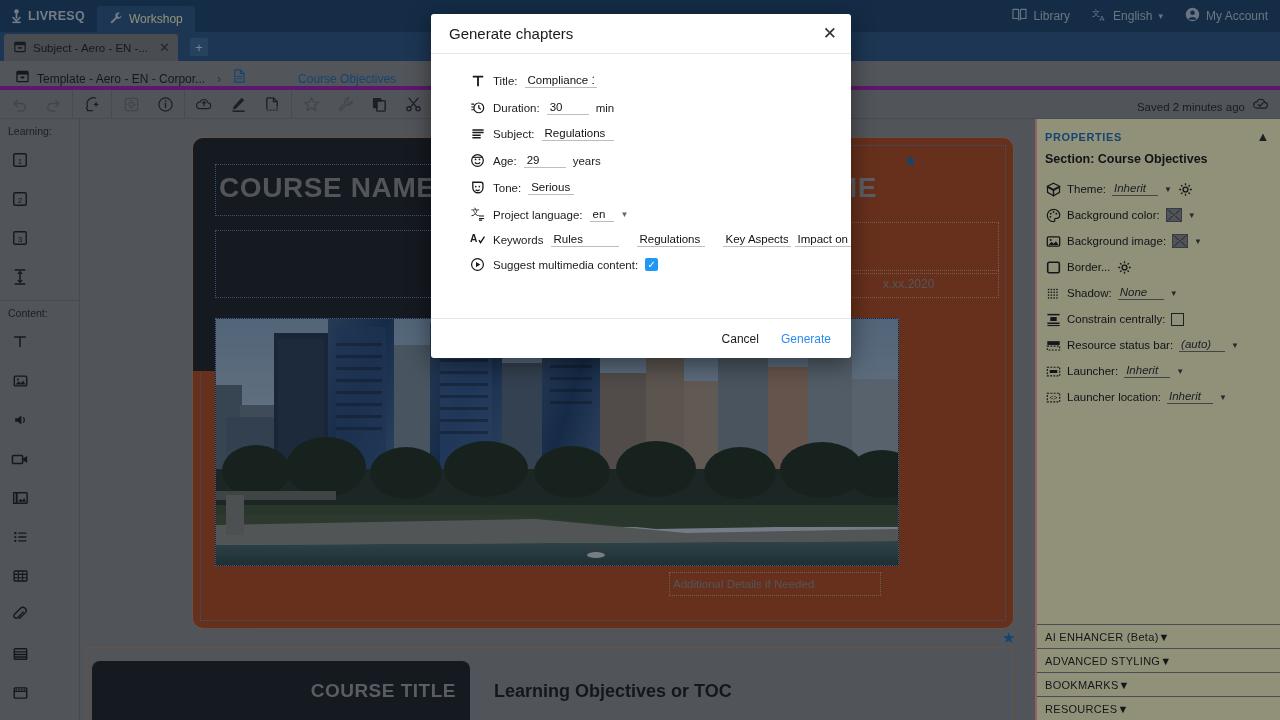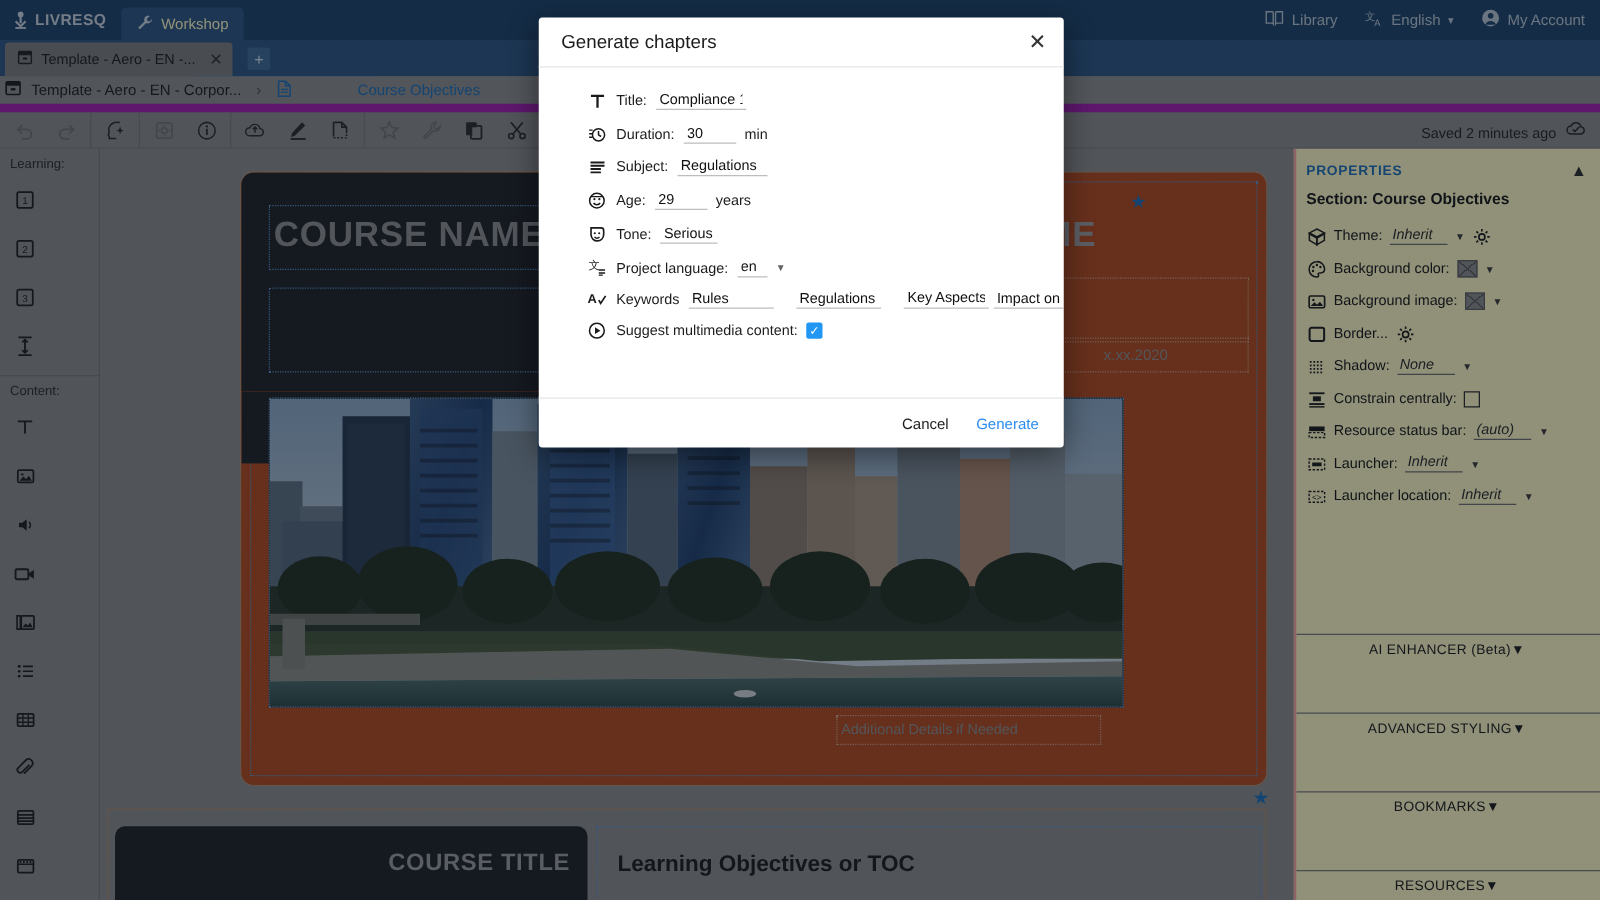--- a/index.html
+++ b/index.html
@@ -42,22 +42,22 @@
   .doctab .x{ font-size:13px; color:#333; margin-left:4px; }
   .newtab{
     width:18px; height:18px; margin-left:12px; margin-bottom:5px;
     background:#3c6a95; color:#cfe0ef; display:flex; align-items:center; justify-content:center;
     font-size:13px; border-radius:2px;
   }
 
   
   .breadcrumb{
     position:absolute; top:61px; left:0; width:1280px; height:29px;
-    background:#8d8d8d; border-bottom:7px solid #a21caf;
-    display:flex; align-items:center; gap:8px; padding-left:4px;
+    background:#8d8d8d; border-bottom:4px solid #a21caf;
+    display:flex; align-items:flex-end; gap:8px; padding-left:16px;
     font-size:12px; color:#1c1c1c;
   }
   .bc-sep{ color:#4a4a4a; font-size:12px; margin:0 4px; }
   .bc-link{ color:#1d6fb8;margin-left:44px; }
   .bc-blue-underline{
     position:absolute; top:61px; left:156px; width:145px; height:2px; background:#1d6fb8;
   }
 
   
   .toolbar{
@@ -159,23 +159,23 @@
   .prop-row{ display:flex; align-items:center; gap:6px; padding:5px 8px; font-size:11.5px; color:#141414;}
   .prop-ico{ width:16px; height:16px; display:flex; align-items:center; justify-content:center; color:#1a1a1a; flex:0 0 16px;}
   .uline{ border-bottom:1px solid #6e6e6e; padding:0 6px 1px 2px; font-style:italic; color:#2a2a2a; min-width:46px; display:inline-block;}
   .caret{ font-size:8px; color:#3a3a3a; }
   .swatch{ width:16px; height:14px; border:1px solid #5d5d5d; position:relative; background:#8a8a8a;}
   .swatch:before,.swatch:after{ content:""; position:absolute; left:0; top:0; width:100%; height:100%;
     background:linear-gradient(to bottom right, transparent 47%, #5d5d5d 47%, #5d5d5d 53%, transparent 53%);}
   .swatch:after{ background:linear-gradient(to bottom left, transparent 47%, #5d5d5d 47%, #5d5d5d 53%, transparent 53%);}
   .cbox{ width:13px; height:13px; border:1.5px solid #2a2a2a; background:transparent;}
   .accordion{
-    display:flex; align-items:center; justify-content:center;
+    display:flex; align-items:center; justify-content:flex-start;
     height:24px; padding:0 10px 0 8px; border-top:1px solid #7a7a7a;
-    font-size:11px; color:#1a1a1a; letter-spacing:.3px;margin-top:39px;
+    font-size:11px; color:#1a1a1a; letter-spacing:.3px;
   }
 
   
   .scrim{ position:absolute; inset:0; background:rgba(10,18,28,.45); }
   .modal{
     position:absolute; left:431px; top:14px; width:420px; height:344px;
     background:#fff; border-radius:3px; box-shadow:0 6px 24px rgba(0,0,0,.45);
     display:flex; flex-direction:column;
   }
   .modal-head{
@@ -278,21 +278,21 @@
 
 <div class="tabstrip">
   <div class="doctab">
     <span>
       <svg width="12" height="12" viewBox="0 0 14 14">
           <rect x="1" y="1.5" width="12" height="11" rx="1" fill="none" stroke="#222" stroke-width="1.4"></rect>
           <rect x="1" y="1.5" width="12" height="3.4" fill="#222"></rect>
           <rect x="5" y="7" width="4" height="2" fill="#222"></rect>
         </svg>
     </span>
-    <span>Template - Aero - EN -...</span>
+    <span>Subject - Aero - EN -...</span>
     <span class="x">✕</span>
   </div>
   <div class="newtab">+</div>
 </div>
 
 <div class="bc-blue-underline"></div>
 <div class="breadcrumb">
   <span>
     <svg width="13" height="13" viewBox="0 0 14 14">
         <rect x="1" y="1.5" width="12" height="11" rx="1" fill="none" stroke="#1c1c1c" stroke-width="1.4"></rect>

